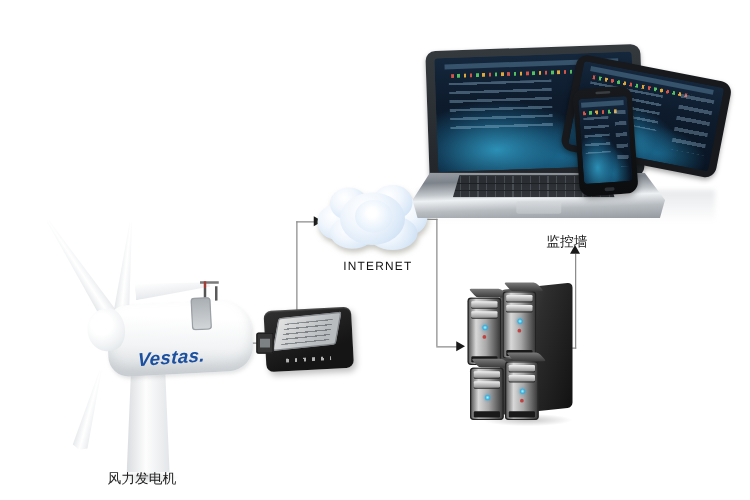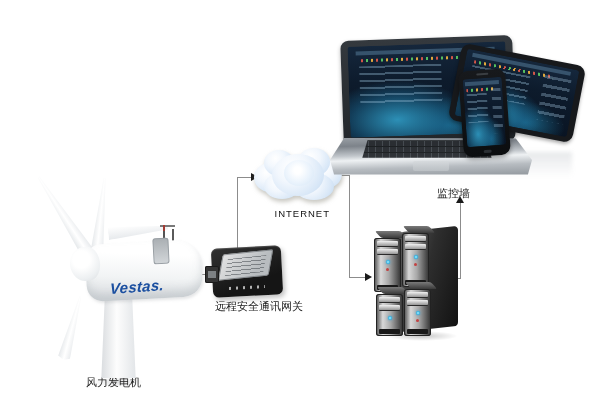--- a/index.html
+++ b/index.html
@@ -168,21 +168,20 @@
 
   <div class="gw-body">
     <div class="gw-plate">
       <div class="gw-plate-lines"></div>
     </div>
     <div class="gw-dots"></div>
   </div>
   <div class="gw-port">
     <div class="gw-port-in"></div>
   </div>
-  <div class="lbl" style="left:215px;top:299px;">远程安全通讯网关</div>
 
   <div class="line" style="left:237px;top:177px;width:1px;height:71px;"></div>
   <div class="line" style="left:237px;top:177px;width:16px;height:1px;"></div>
   <div class="arrow-r" style="left:251px;top:173px;"></div>
 
   <div class="cloud">
     <div class="puff pf2"></div>
     <div class="puff pf3"></div>
     <div class="puff pf6"></div>
     <div class="puff pf7"></div>

